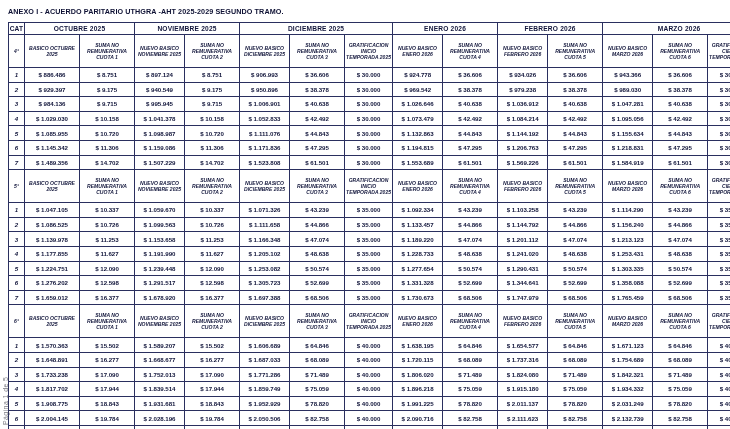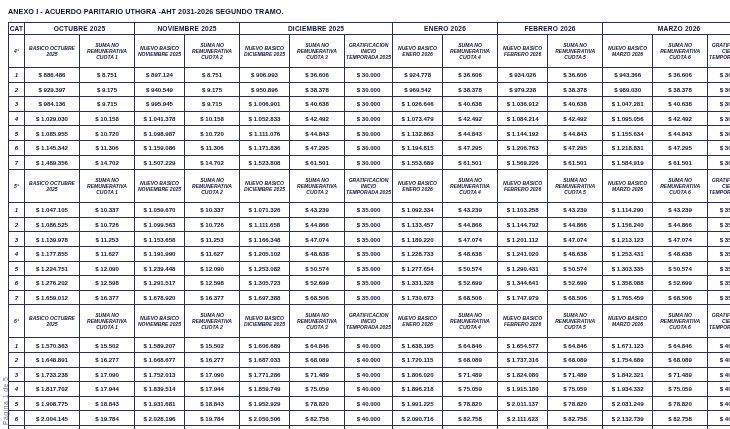--- a/index.html
+++ b/index.html
@@ -114,21 +114,21 @@
 
   
   col.c-num   { width: 16px; }
   col.c-wide  { width: 55px; }
   col.c-med   { width: 50px; }
   col.c-grat  { width: 48px; }
 </style>
 </head>
 <body>
 
-<div class="doc-title">ANEXO I - ACUERDO PARITARIO UTHGRA -AHT 2031-2026 SEGUNDO TRAMO.</div>
+<div class="doc-title">ANEXO I - ACUERDO PARITARIO UTHGRA -AHT 2025-2029 SEGUNDO TRAMO.</div>
 
 <div class="page-watermark">Página 1 de 5</div>
 
 <div class="sheet">
   <table class="grid">
     <colgroup>
       <col class="c-num">
       <col class="c-wide">
         <col class="c-wide">
       <col class="c-med">

